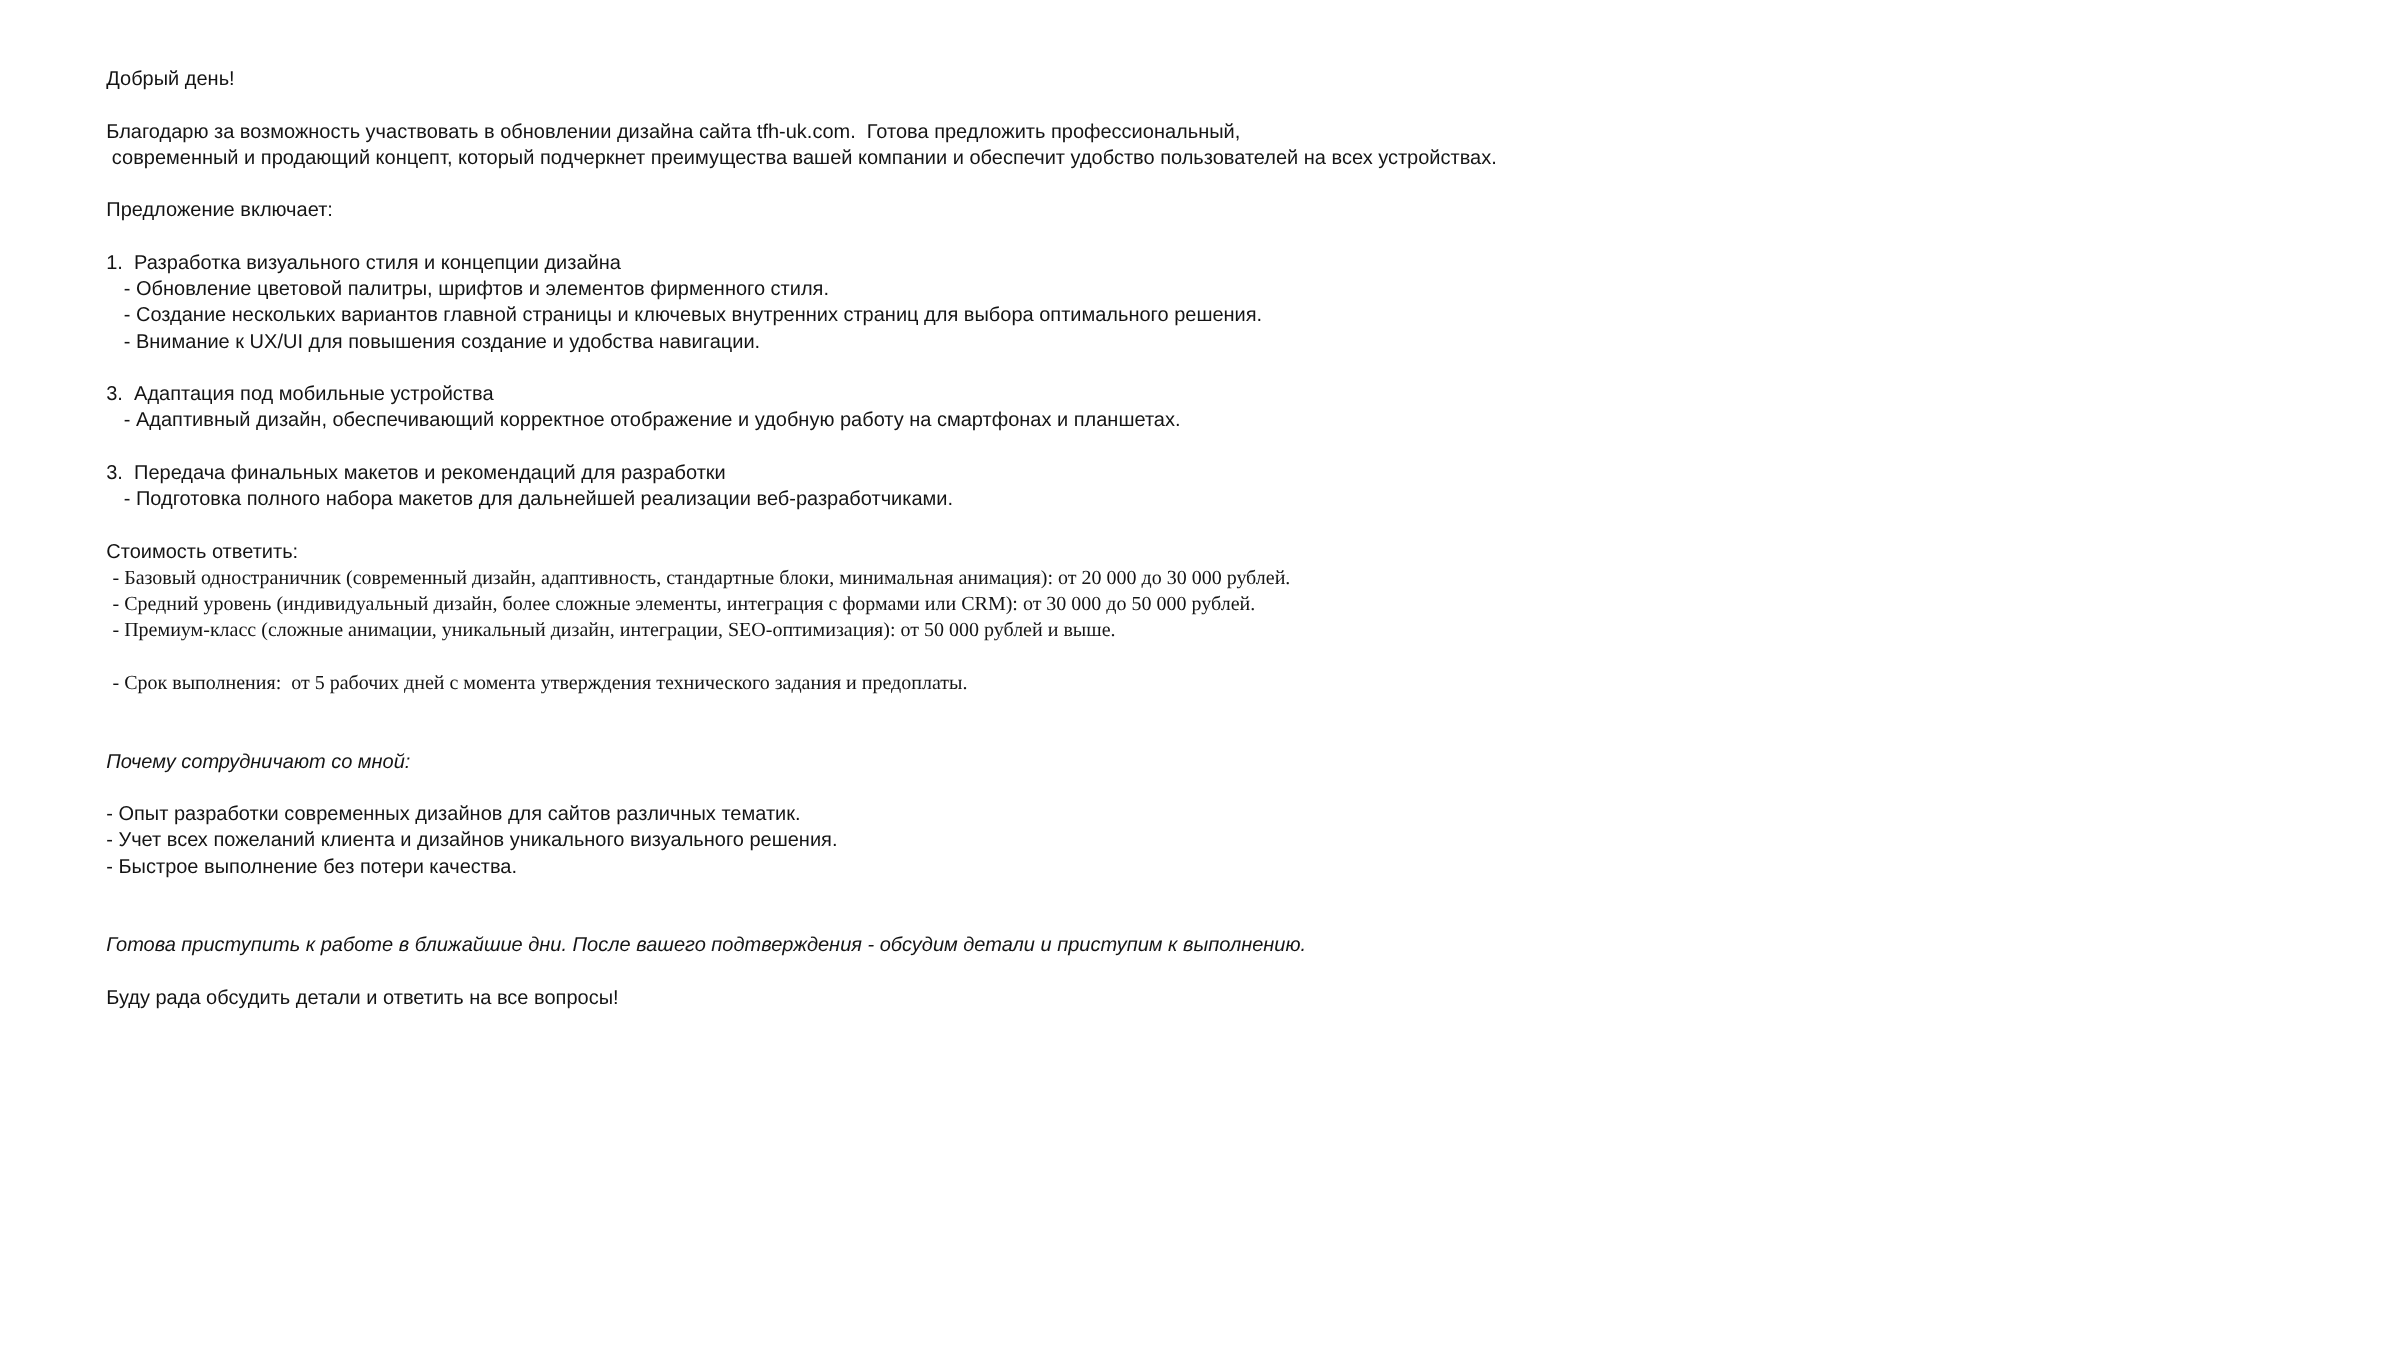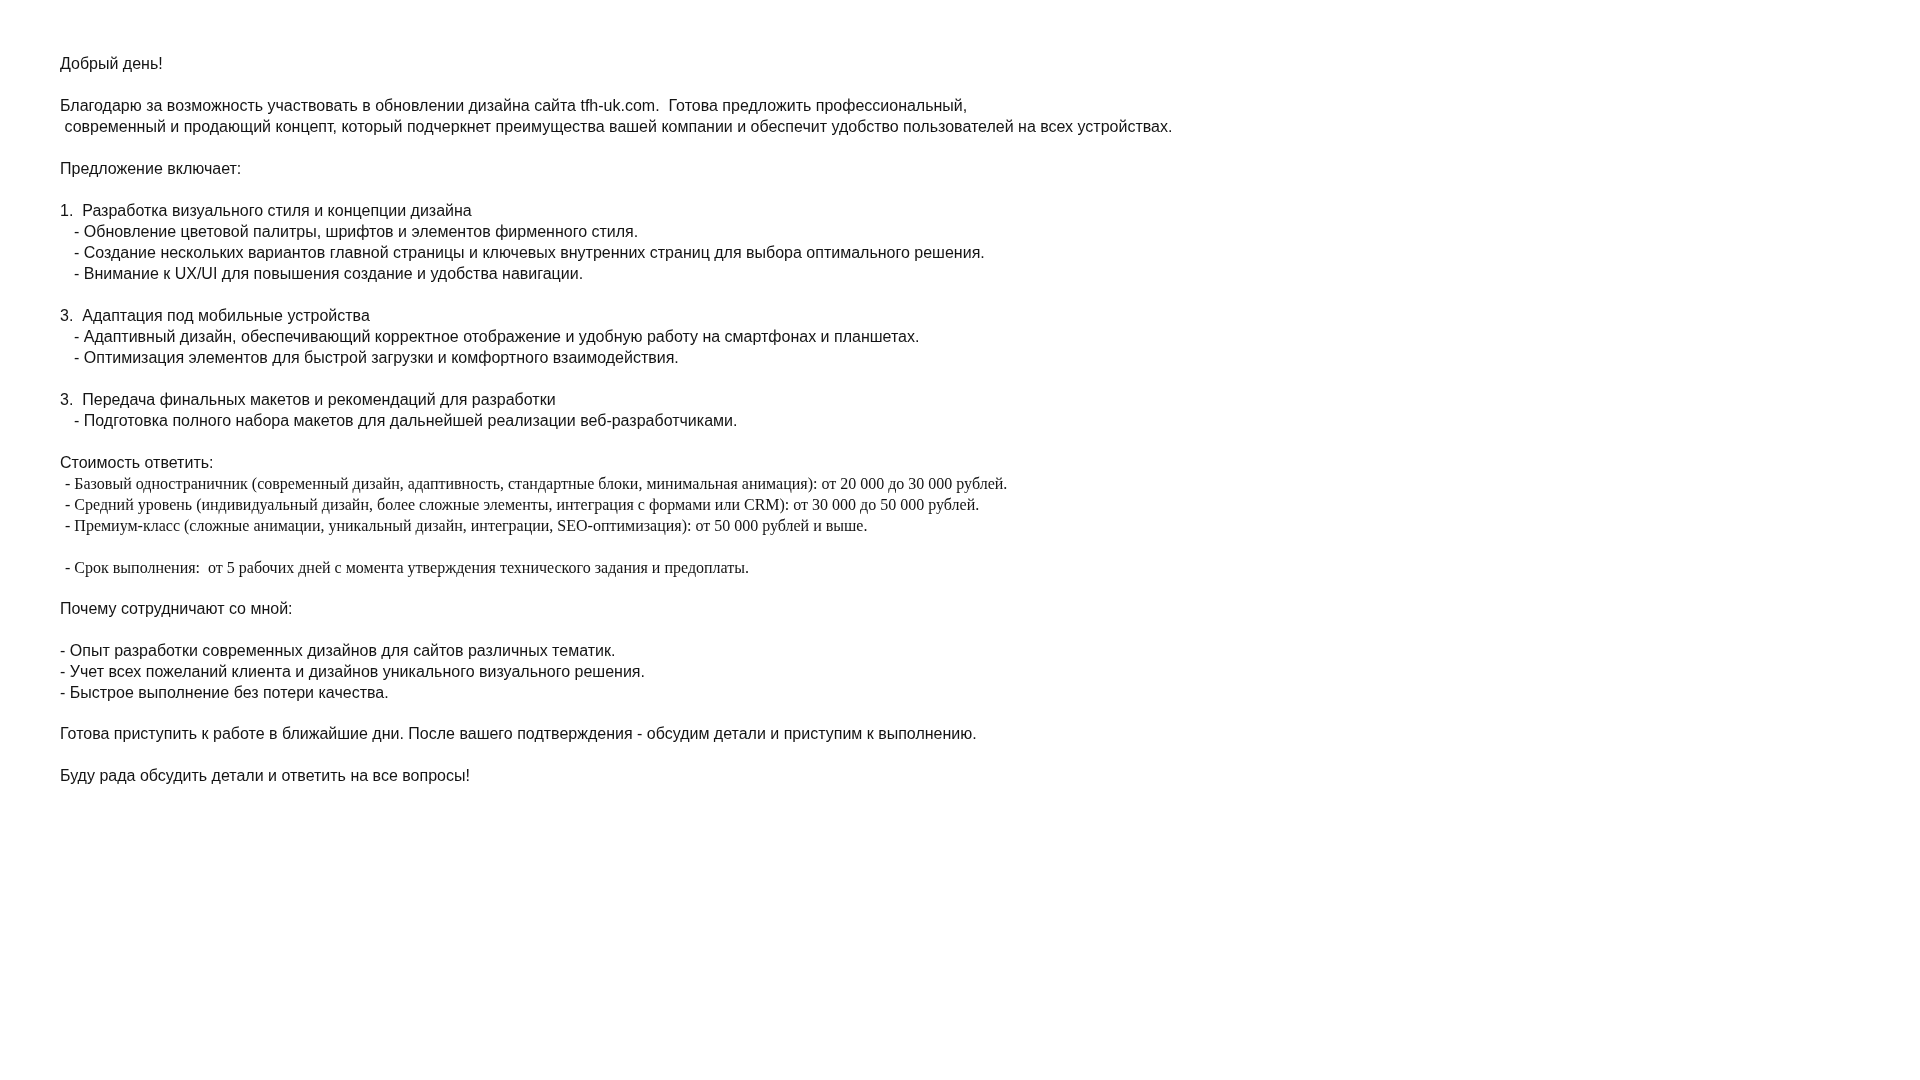--- a/index.html
+++ b/index.html
@@ -9,30 +9,30 @@
   }
   body {
     width: 1920px;
     height: 1080px;
     font-family: "Liberation Sans", sans-serif;
     font-size: 16px;
     color: #141414;
     overflow: hidden;
   }
   .doc {
-    padding: 53px 60px 0 60px;
+    padding: 53px 60px 0 85px;
   }
   .line {
     line-height: 21px;
     white-space: pre-wrap;
   }
   
   .gap1 { margin-top: 21px; }
   
-  .gap2 { margin-top: 20px; }
+  .gap2 { margin-top: 42px; font-style: italic; }
   
   .indent-sub { padding-left: 14px; }   
   .indent-sm  { padding-left: 5px; font-family: Liberation Serif, serif; }    
 </style>
 </head>
 <body>
 
 <div class="doc">
 
   <div class="line">Добрый день!</div>
@@ -47,21 +47,20 @@
   <div class="para gap1">
     <div class="line">1.  Разработка визуального стиля и концепции дизайна</div>
     <div class="line indent-sub">- Обновление цветовой палитры, шрифтов и элементов фирменного стиля.</div>
     <div class="line indent-sub">- Создание нескольких вариантов главной страницы и ключевых внутренних страниц для выбора оптимального решения.</div>
     <div class="line indent-sub">- Внимание к UX/UI для повышения создание и удобства навигации.</div>
   </div>
 
   <div class="para gap1">
     <div class="line">3.  Адаптация под мобильные устройства</div>
     <div class="line indent-sub">- Адаптивный дизайн, обеспечивающий корректное отображение и удобную работу на смартфонах и планшетах.</div>
-    <div class="line indent-sub">- Оптимизация элементов для быстрой загрузки и комфортного взаимодействия.</div>
   </div>
 
   <div class="para gap1">
     <div class="line">3.  Передача финальных макетов и рекомендаций для разработки</div>
     <div class="line indent-sub">- Подготовка полного набора макетов для дальнейшей реализации веб-разработчиками.</div>
   </div>
 
   <div class="para gap1">
     <div class="line">Стоимость ответить:</div>
     <div class="line indent-sm">- Базовый одностраничник (современный дизайн, адаптивность, стандартные блоки, минимальная анимация): от 20 000 до 30 000 рублей.</div>

